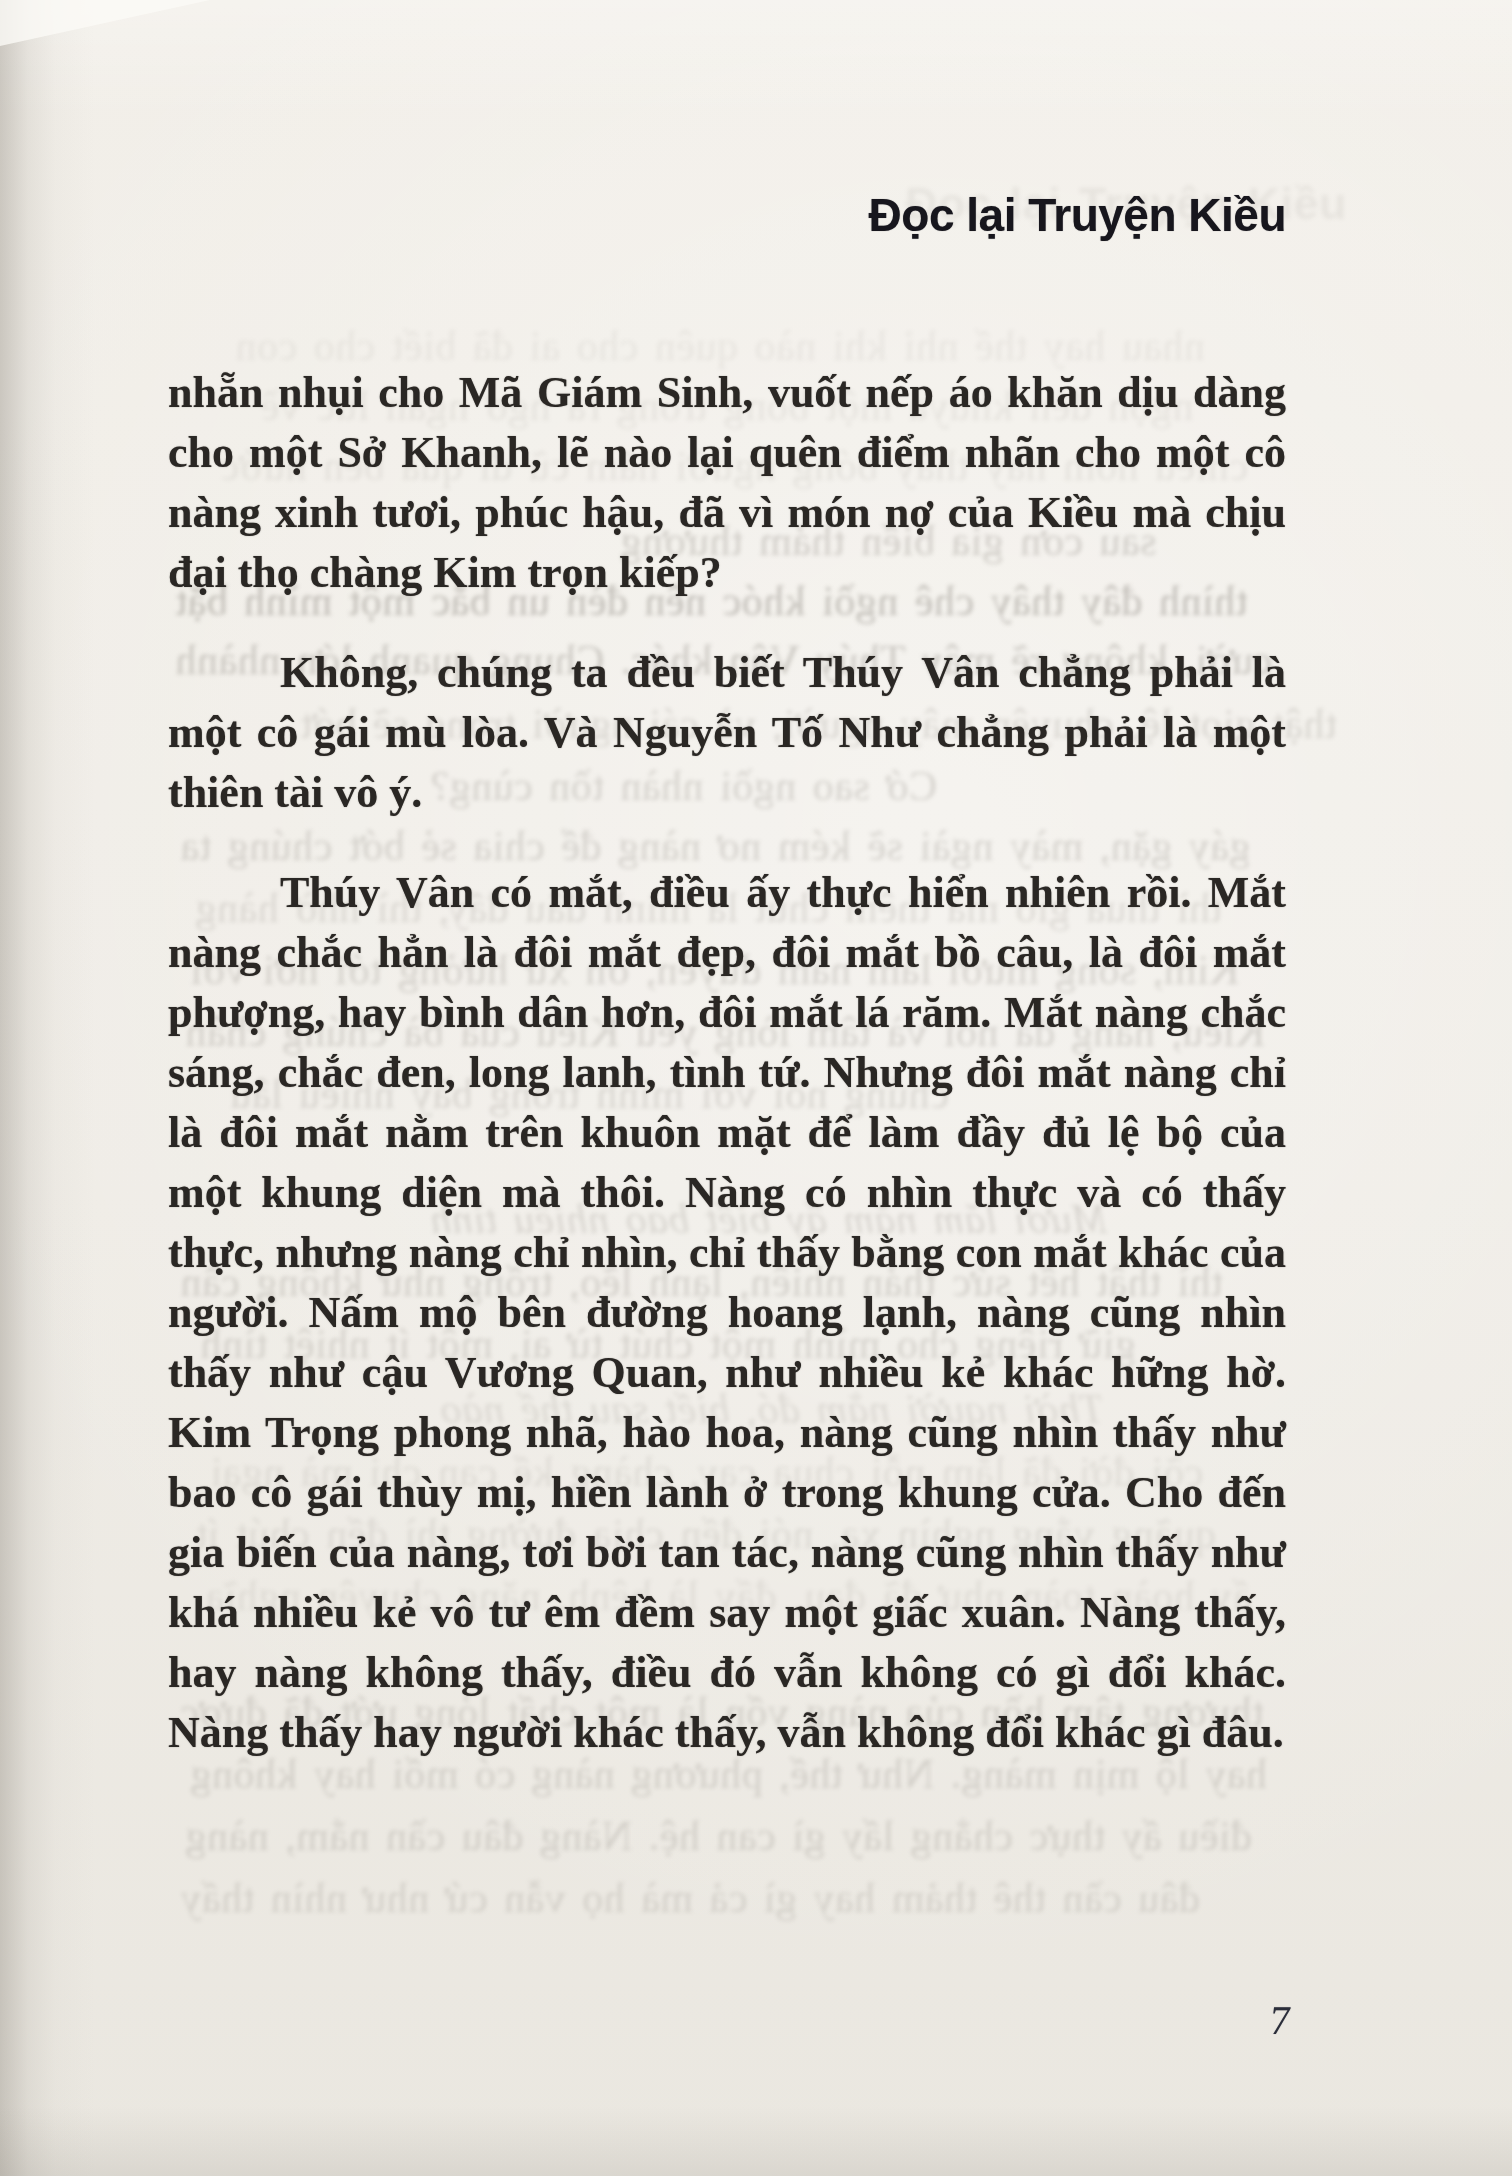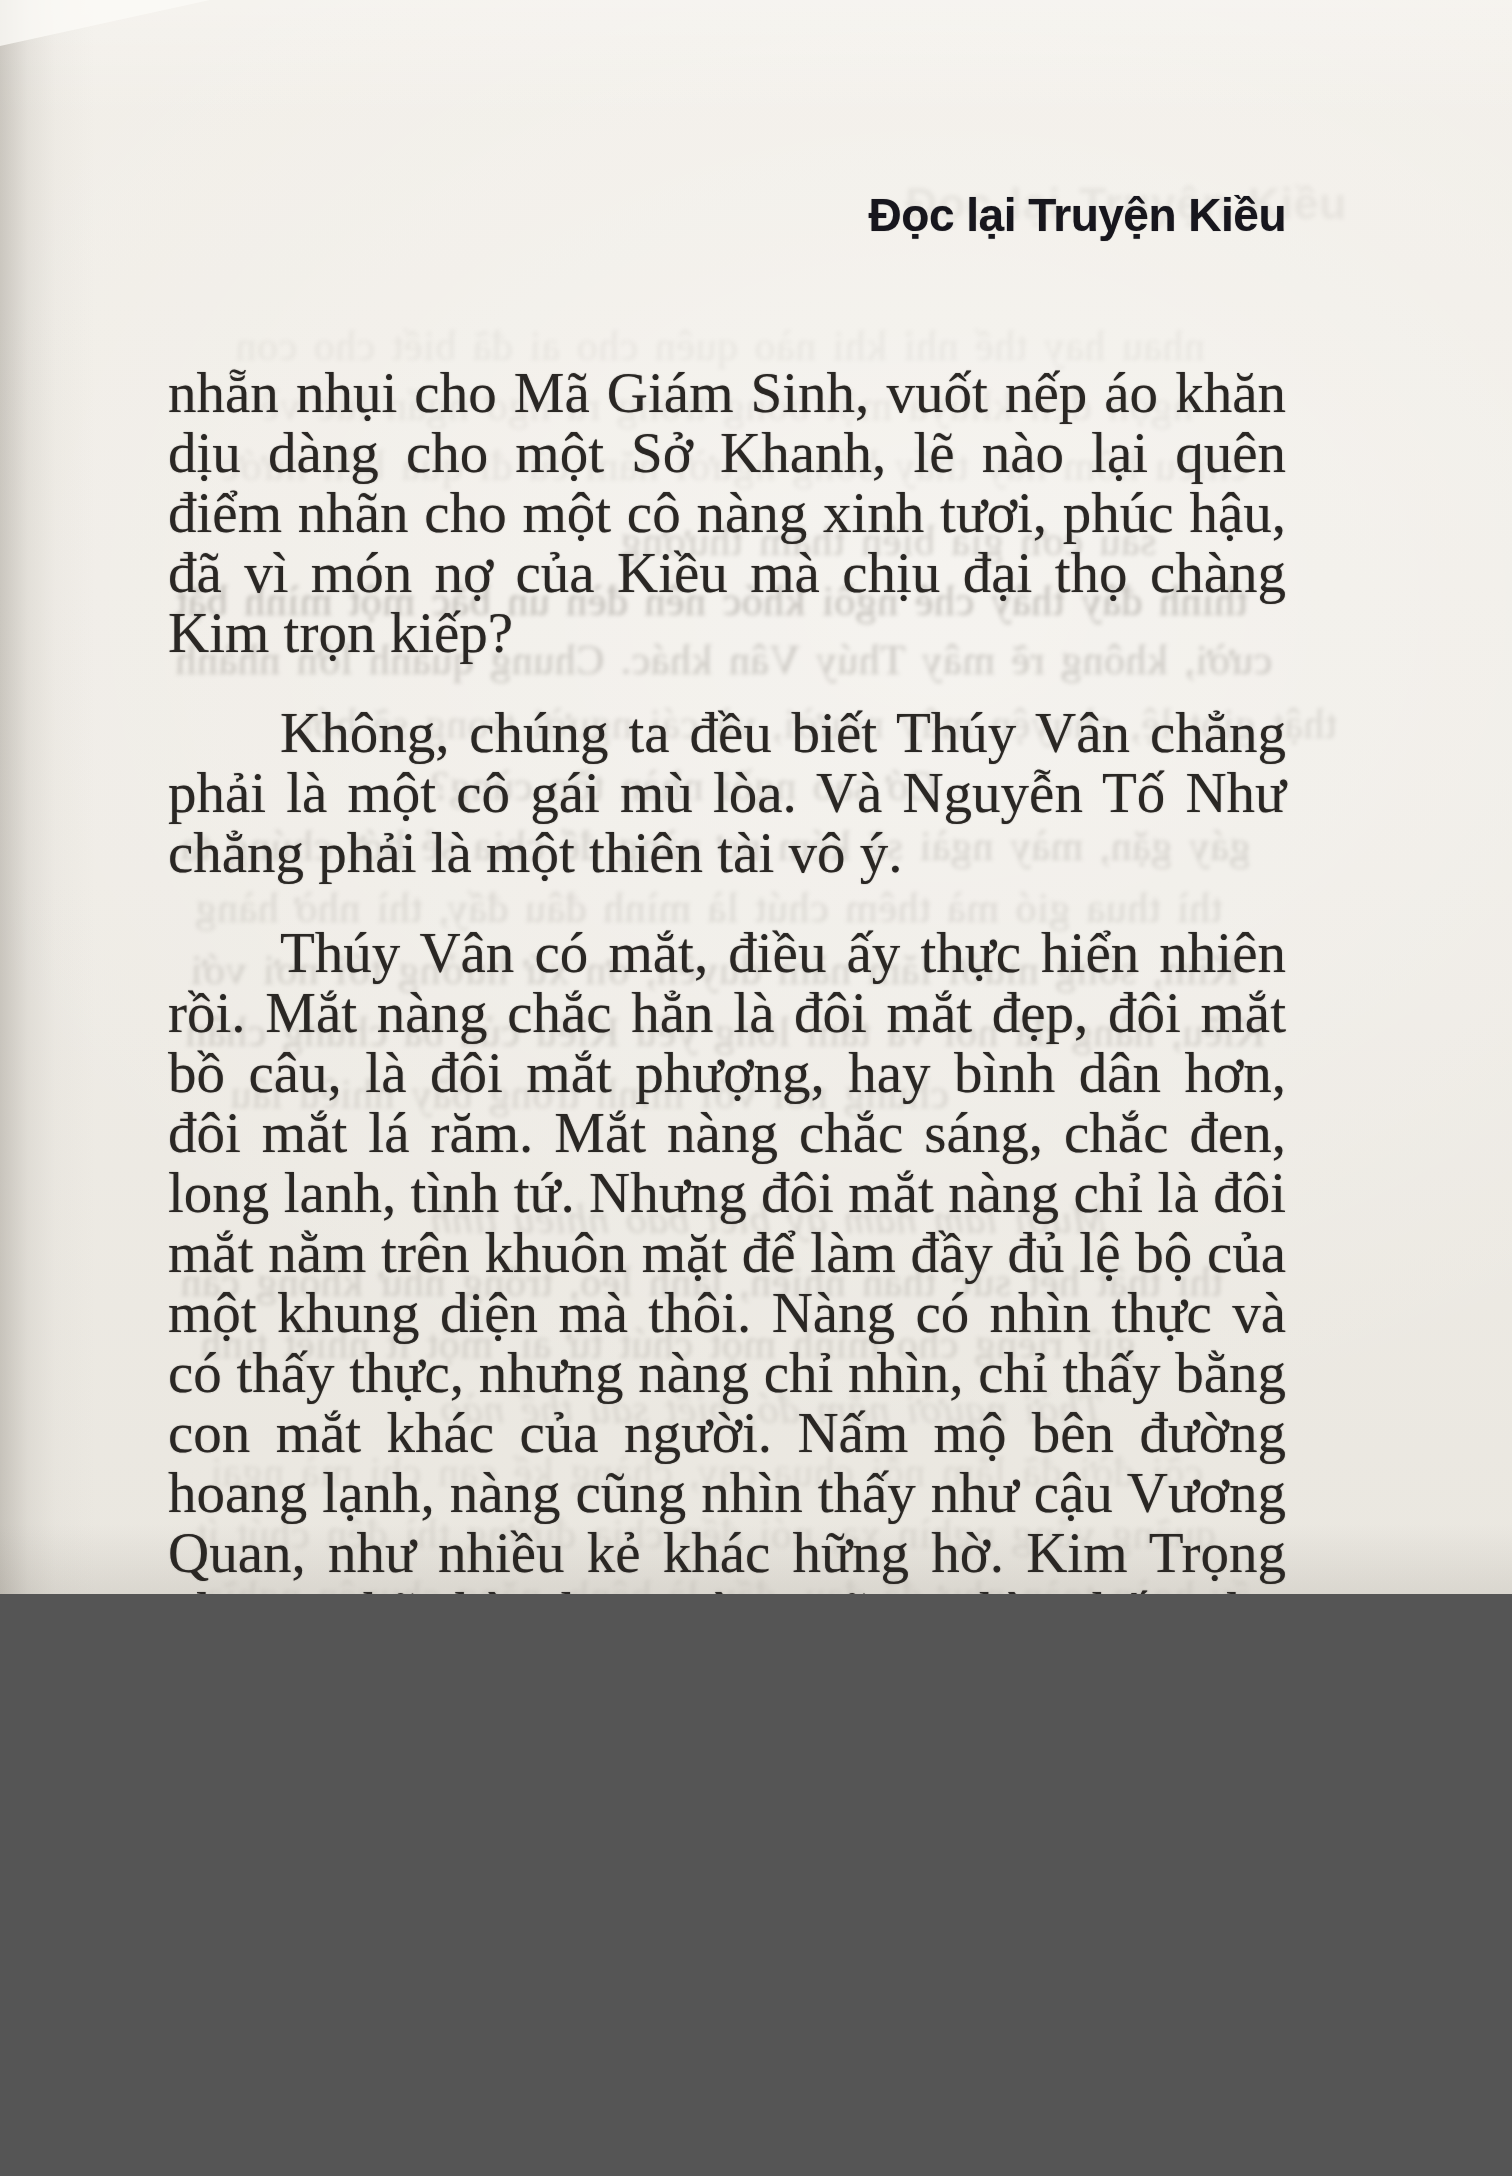--- a/index.html
+++ b/index.html
@@ -1,18 +1,18 @@
 <!DOCTYPE html>
 <html style="--paper: #f0ede7; --ink: #2a2724; --bleed: #7d7870;"><head>
 <meta charset="utf-8">
 <style>
   html,body{margin:0;padding:0;background:#555;}
   .page{
     position:relative;
-    width:1512px;height:1594px;
+    width:1512px;height:2176px;
     margin:0 auto;
     overflow:hidden;
     background:
       linear-gradient(90deg, rgba(140,134,124,0.38) 0px, rgba(170,165,156,0.20) 28px, rgba(200,196,188,0.10) 55px, rgba(0,0,0,0) 95px),
       linear-gradient(180deg, rgba(255,255,255,0.25) 0px, rgba(0,0,0,0) 120px),
       radial-gradient(120% 90% at 62% 38%, rgba(255,255,255,0.35) 0%, rgba(0,0,0,0) 60%),
       linear-gradient(180deg, #f2efe9 0%, #efece6 55%, #eae7e0 100%);
     background-color:var(--paper,#f0ede7);
     font-family:"Liberation Serif", serif;
   }
@@ -46,24 +46,25 @@
     font-weight:bold;
     font-size:46px;
     letter-spacing:-0.5px;
     color:#17161d;
     text-shadow:0 0 1px rgba(23,22,29,0.45);
   }
   .body-block{
     position:absolute;
     top:363px;left:168px;
     width:1118px;
-    font-size:57px;
+    font-size:44px;
     line-height:60px;
     color:var(--ink,#2a2724);
     text-shadow:0 0 1.2px rgba(46,42,38,0.5);
+    font-weight:bold;
   }
   .body-block p{
     margin:0;
     text-align:justify;
   }
   .body-block p + p{margin-top:40px;}
   .body-block p.indent{text-indent:112px;}
   .quote{
     margin-top:22px;
     text-align:center;

